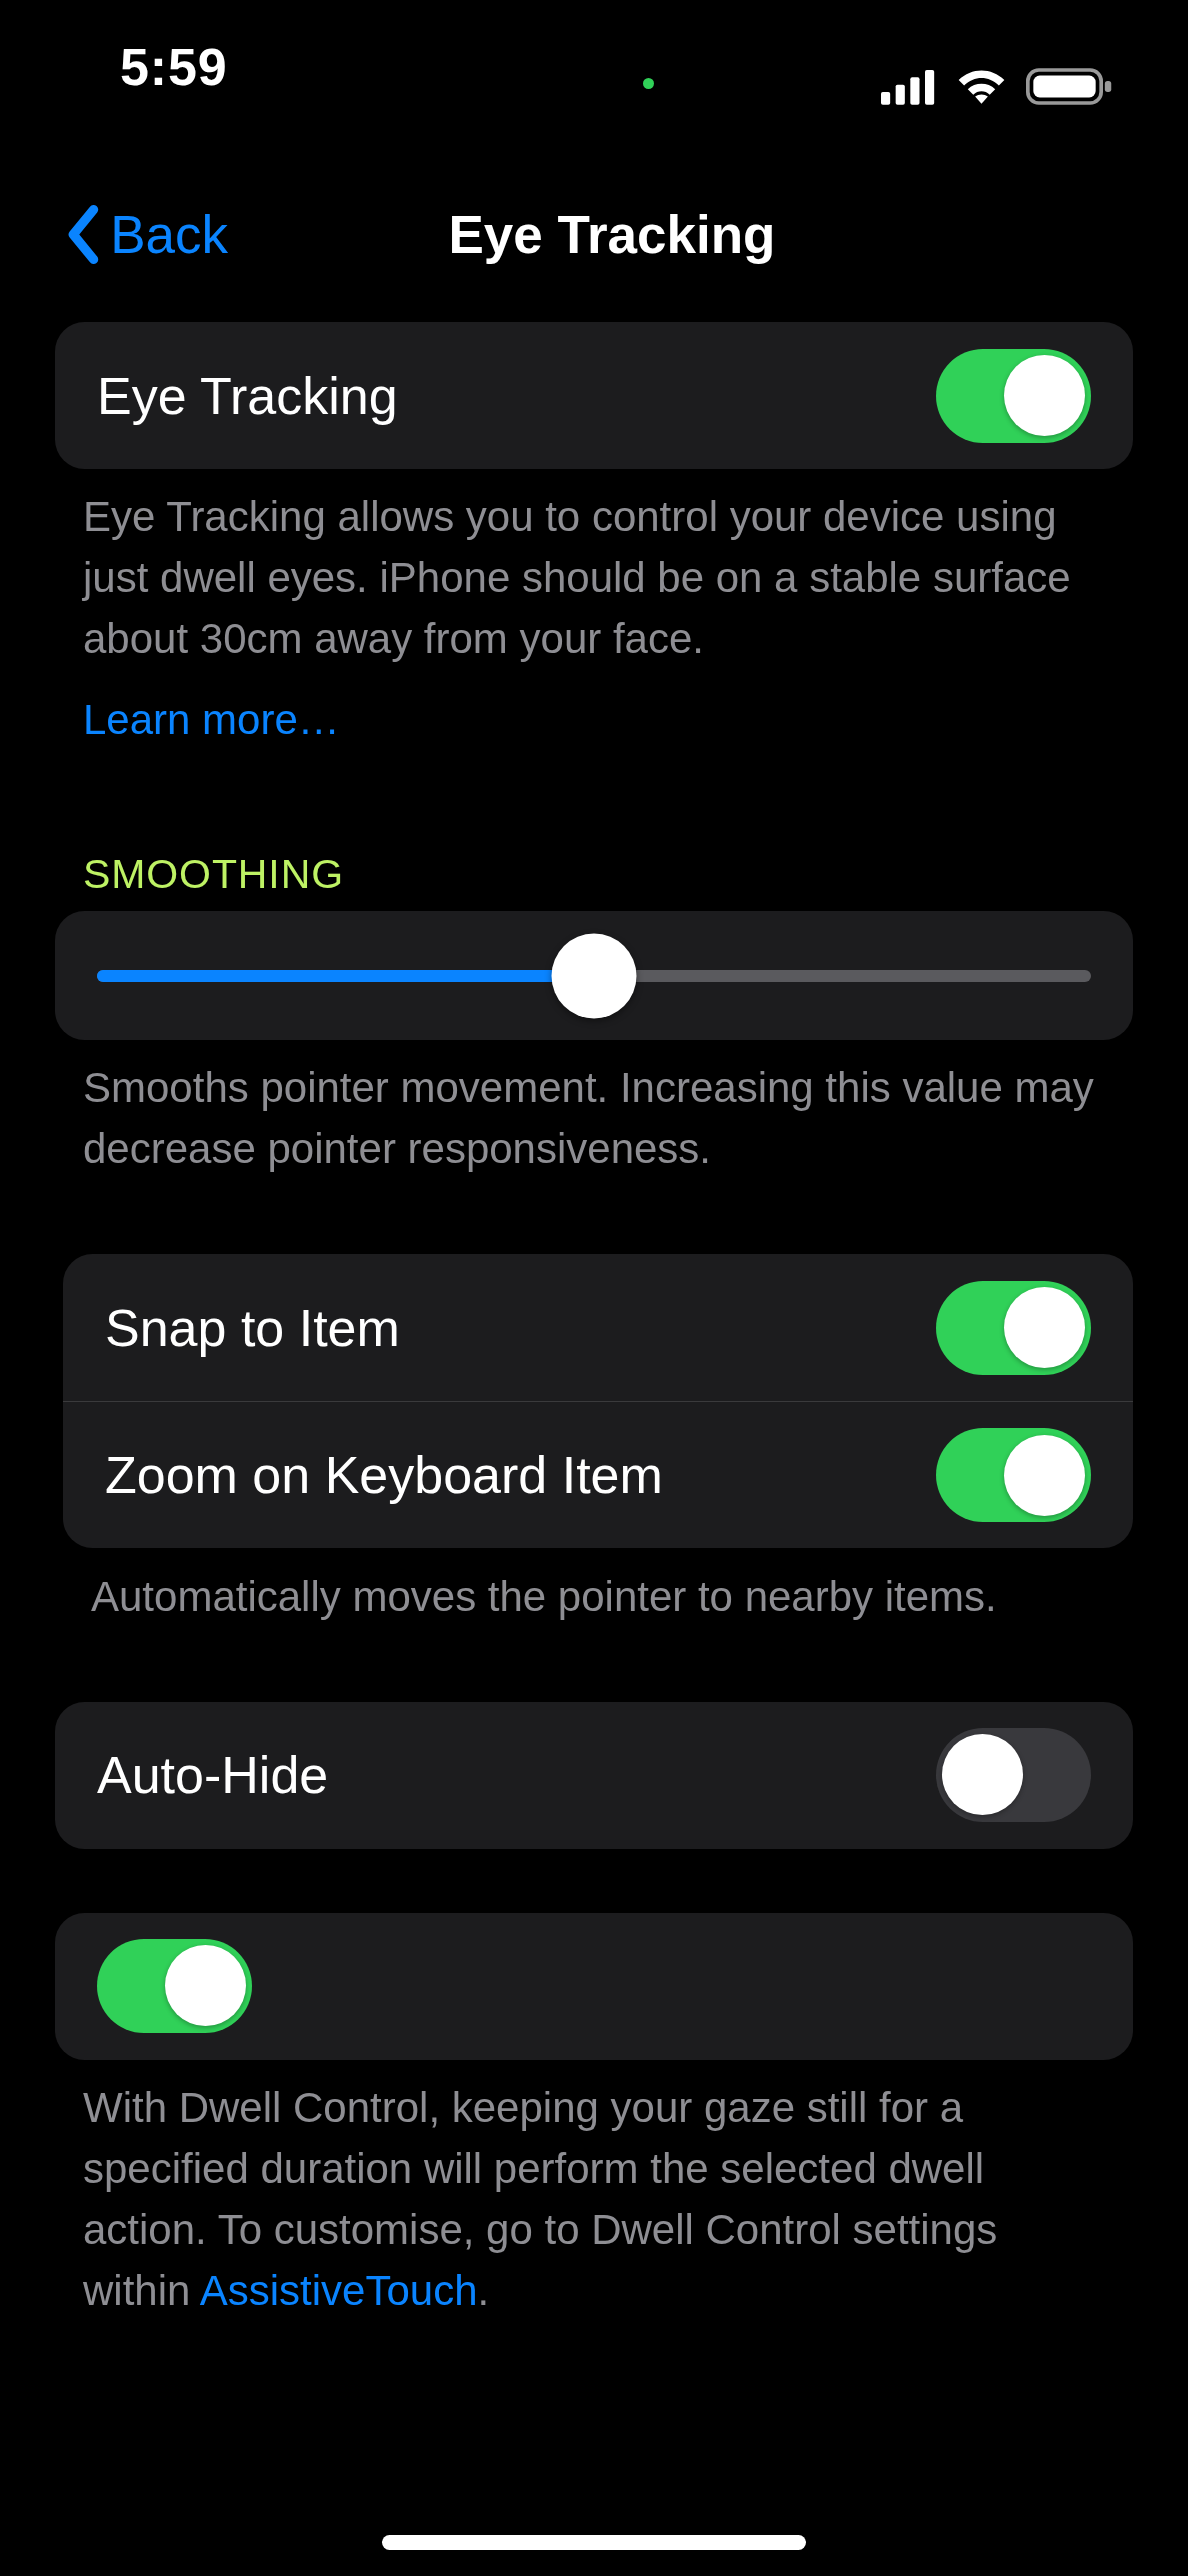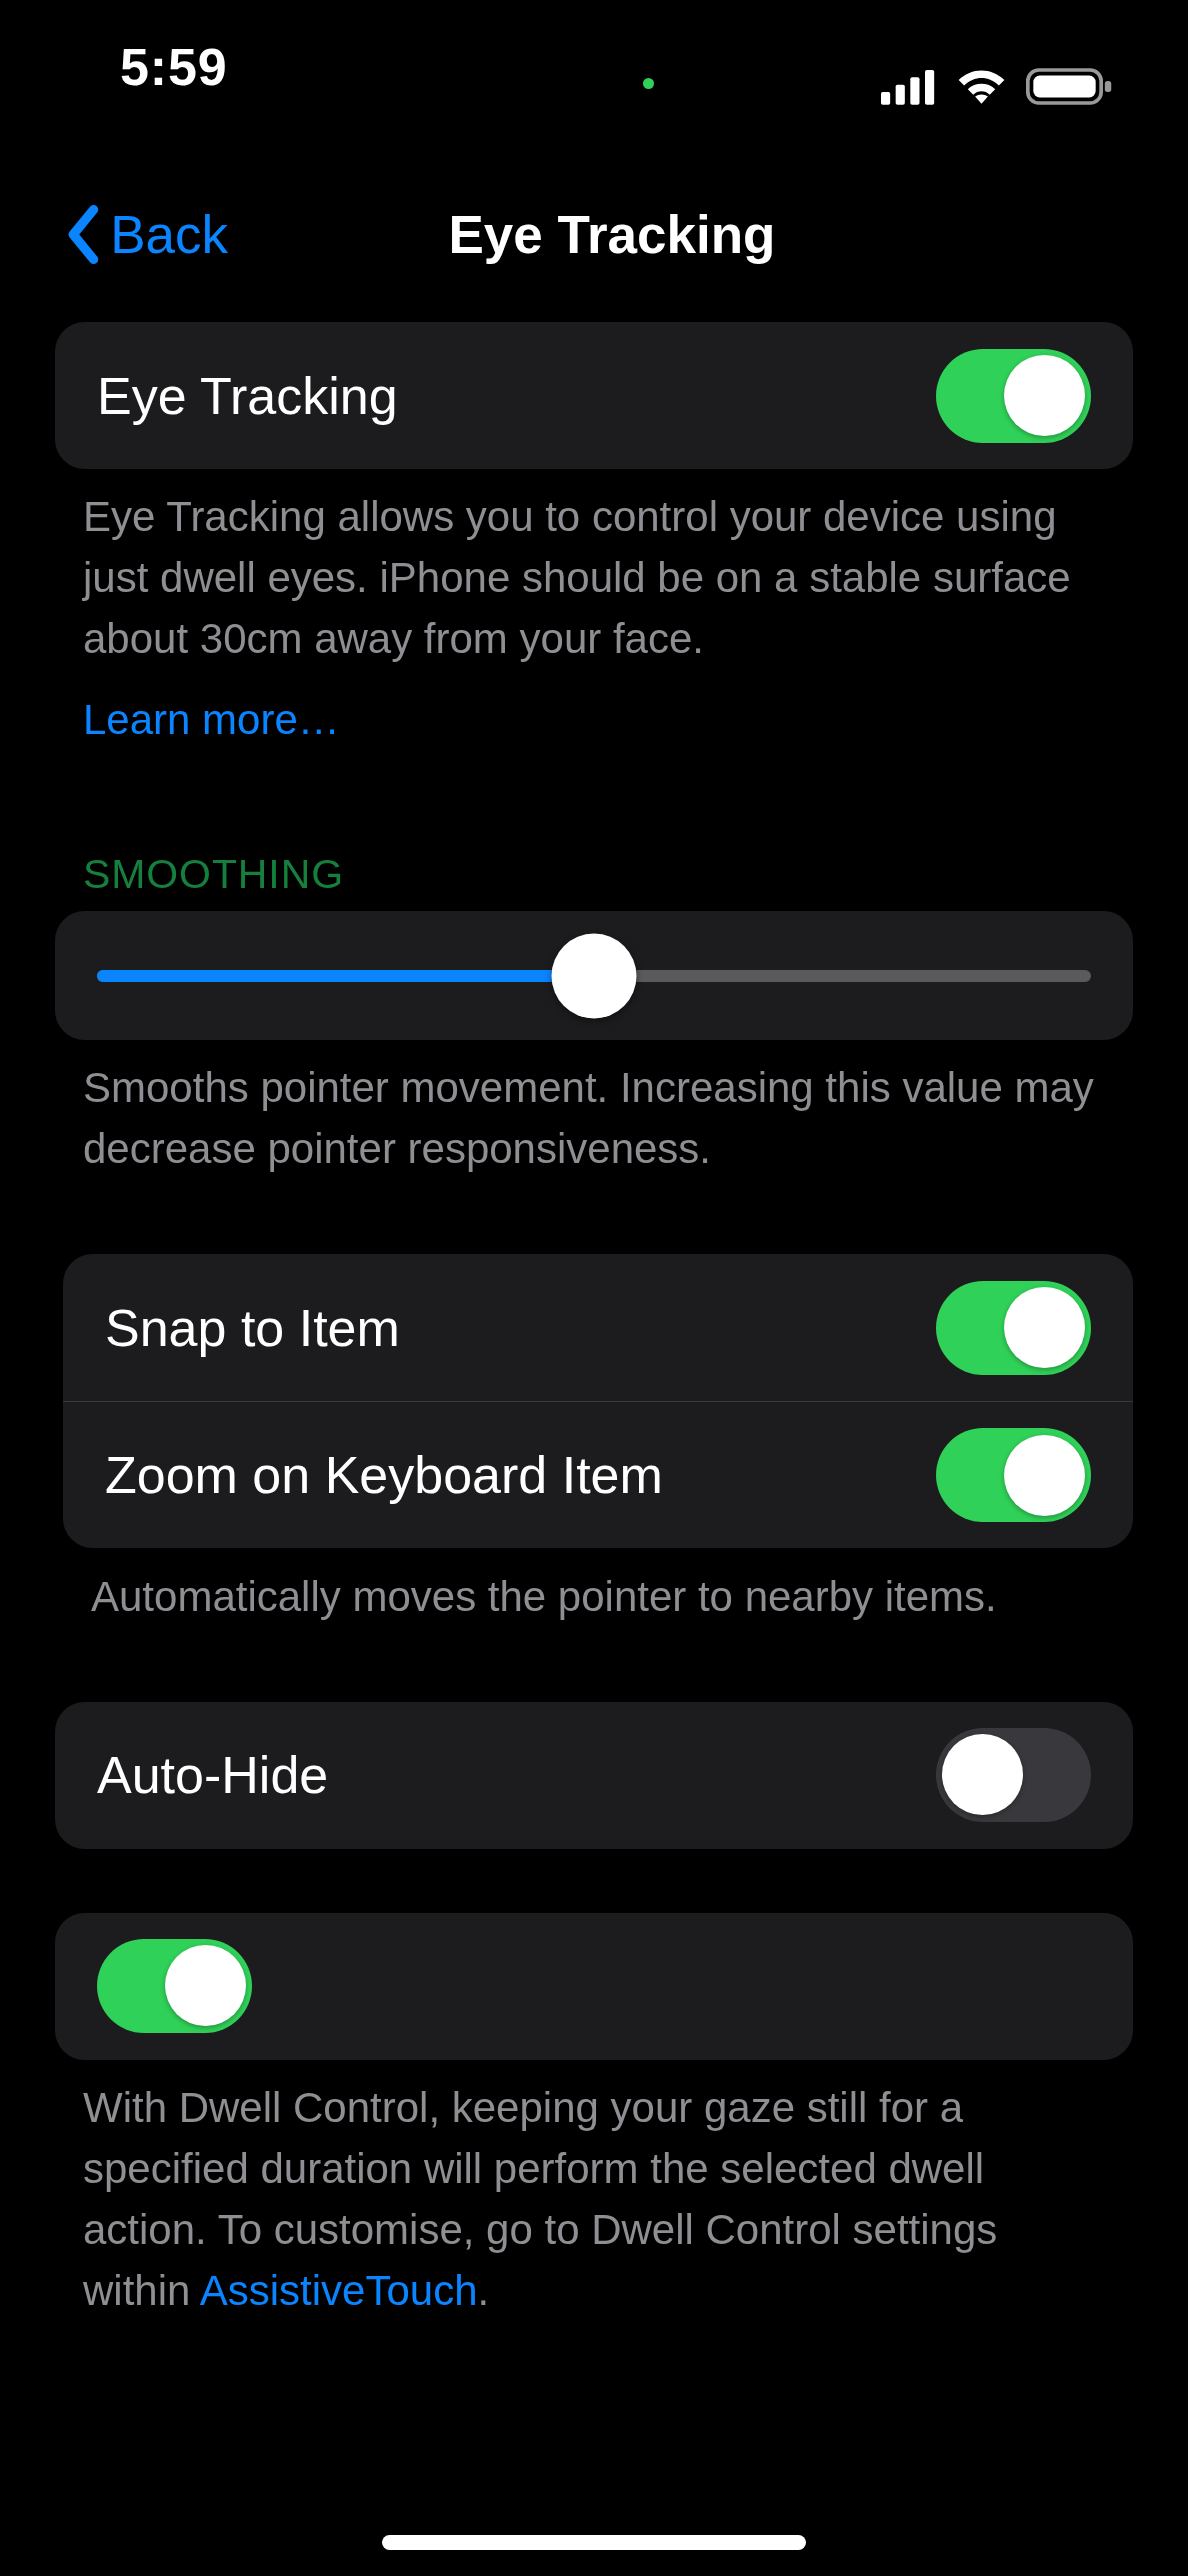--- a/index.html
+++ b/index.html
@@ -92,21 +92,21 @@
     left: 0;
     right: 0;
     padding: 0 55px;
   }
 
   .group { margin-top: 37px; }
   .group:first-child { margin-top: 0; }
 
   .section-header {
     font-size: 41px;
-    color: #15803d;
+    color: #bef264;
     letter-spacing: 0.9px;
     padding: 33px 28px 13px 28px;
     text-transform: uppercase;
   }
   .section-footer {
     font-size: 42px;
     line-height: 1.45;
     color: #8e8e93;
     padding: 18.4px 28px 0 28px;
   }

